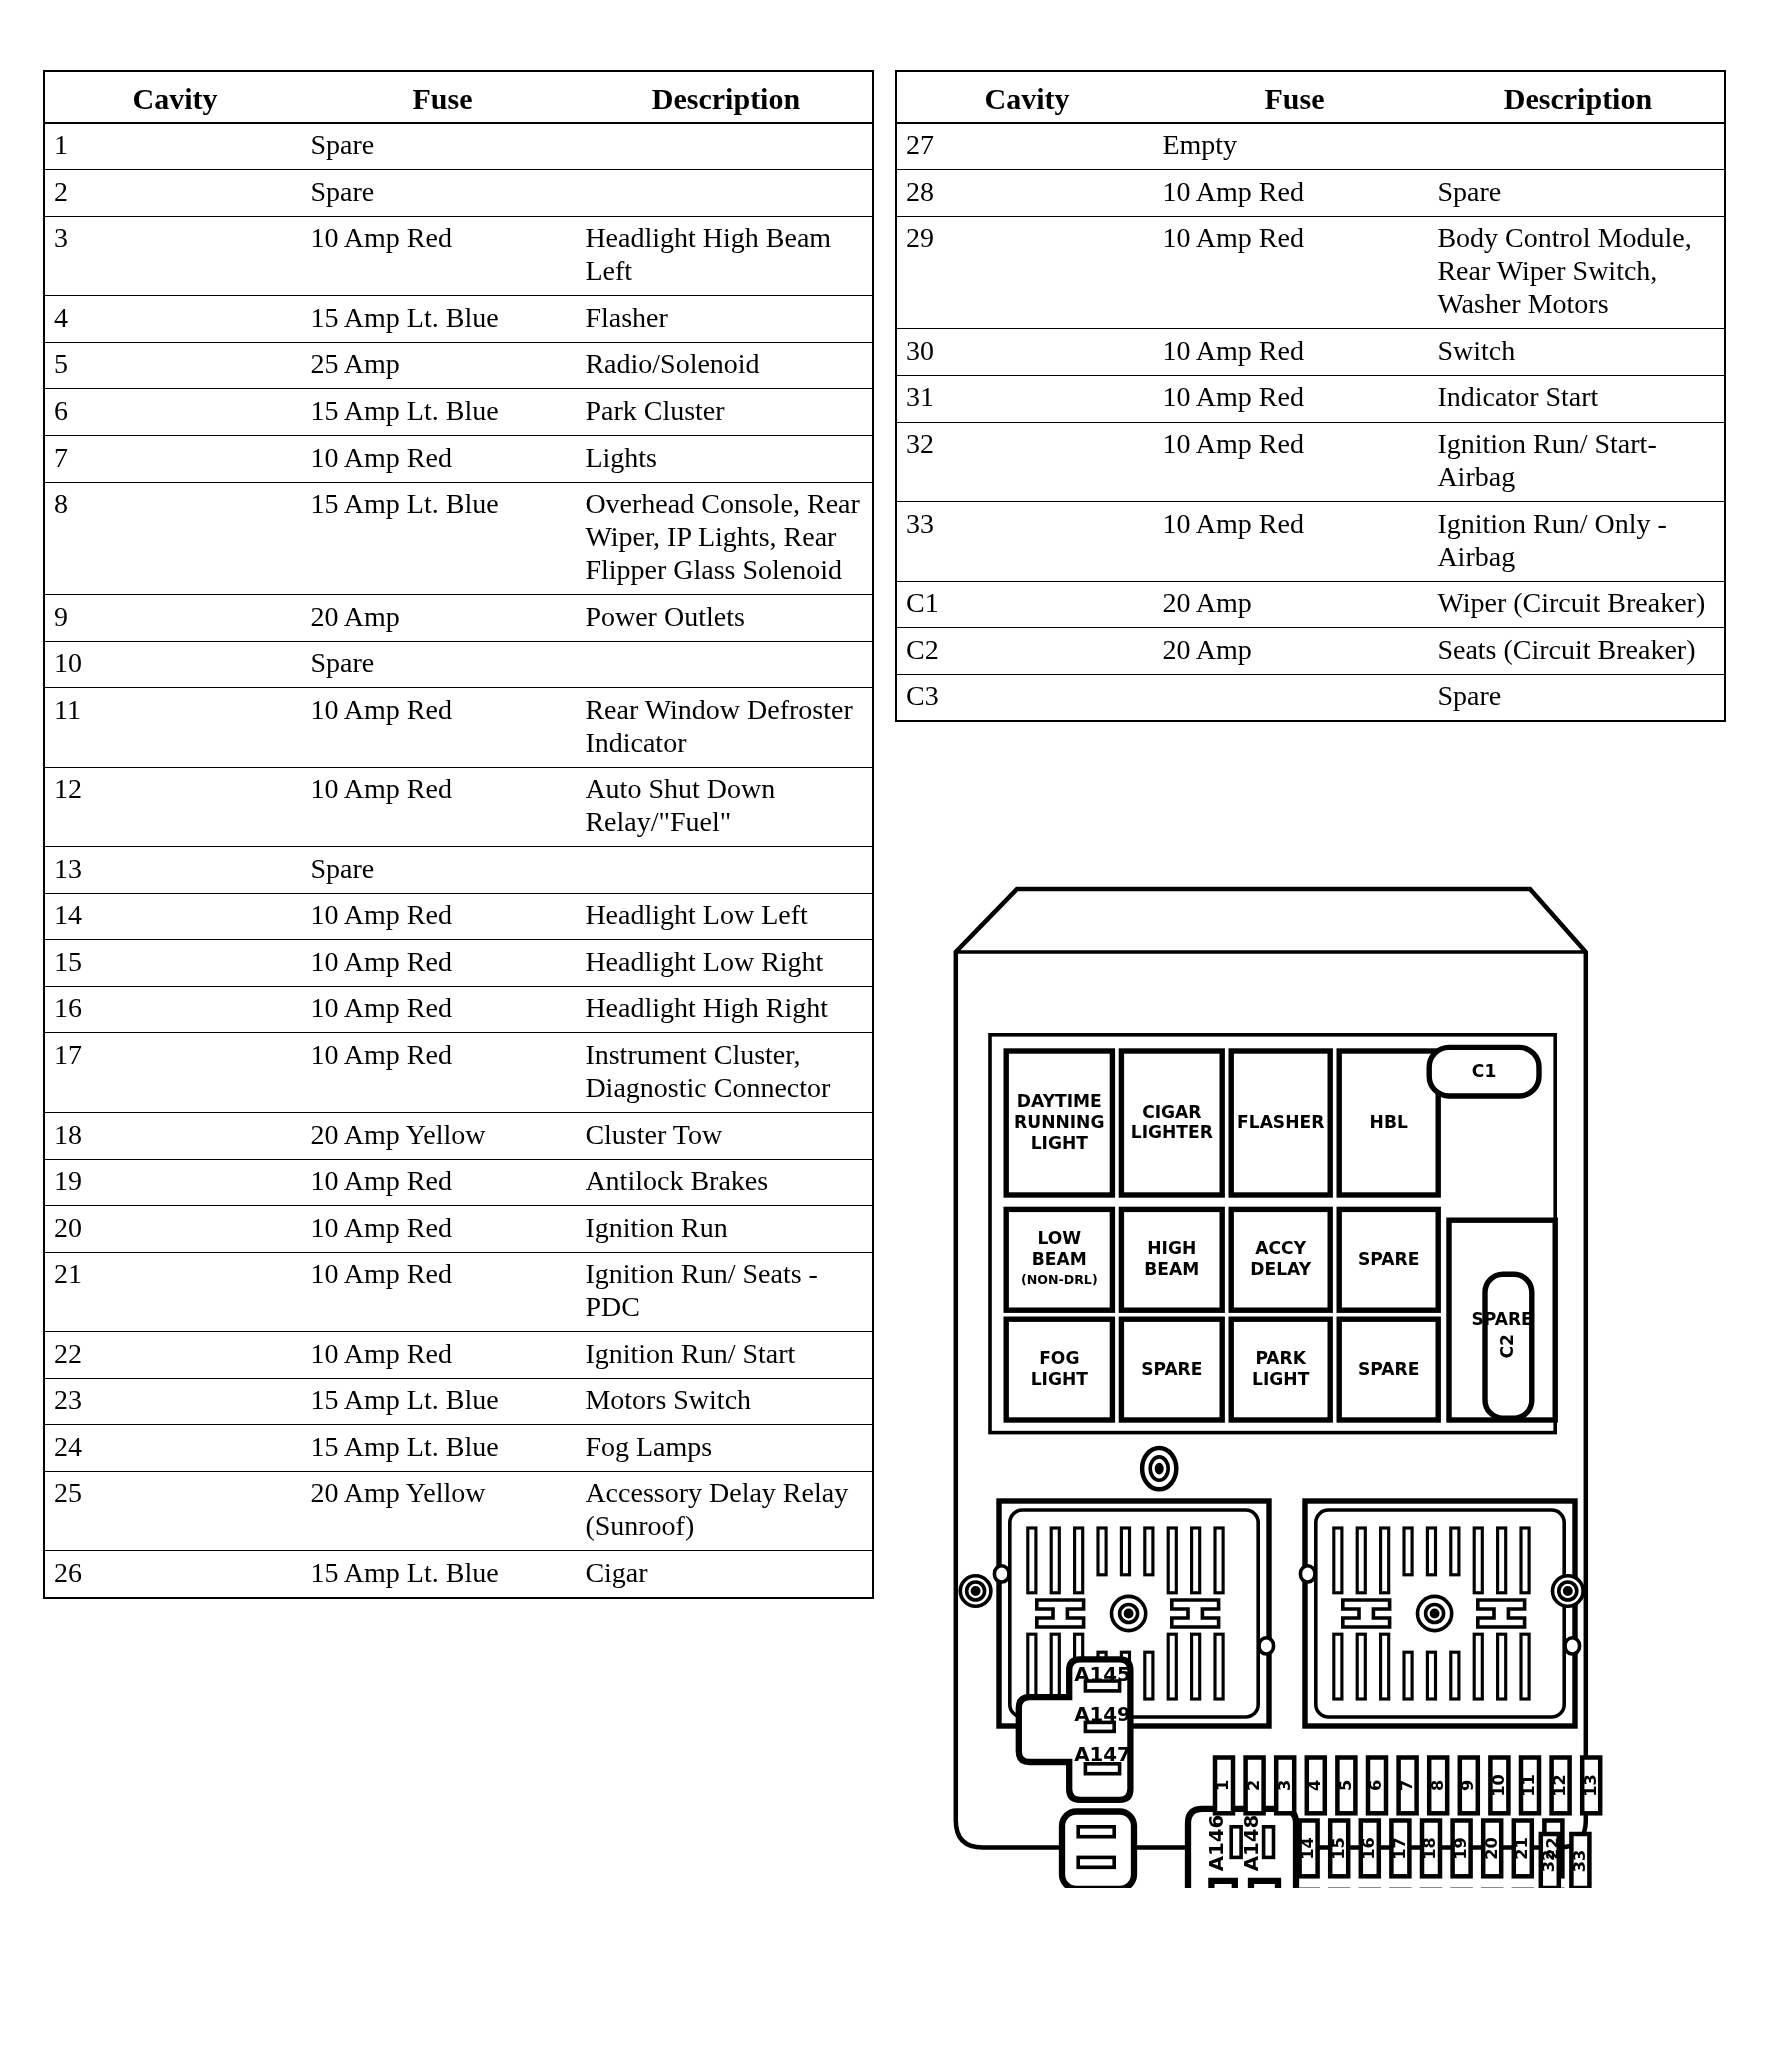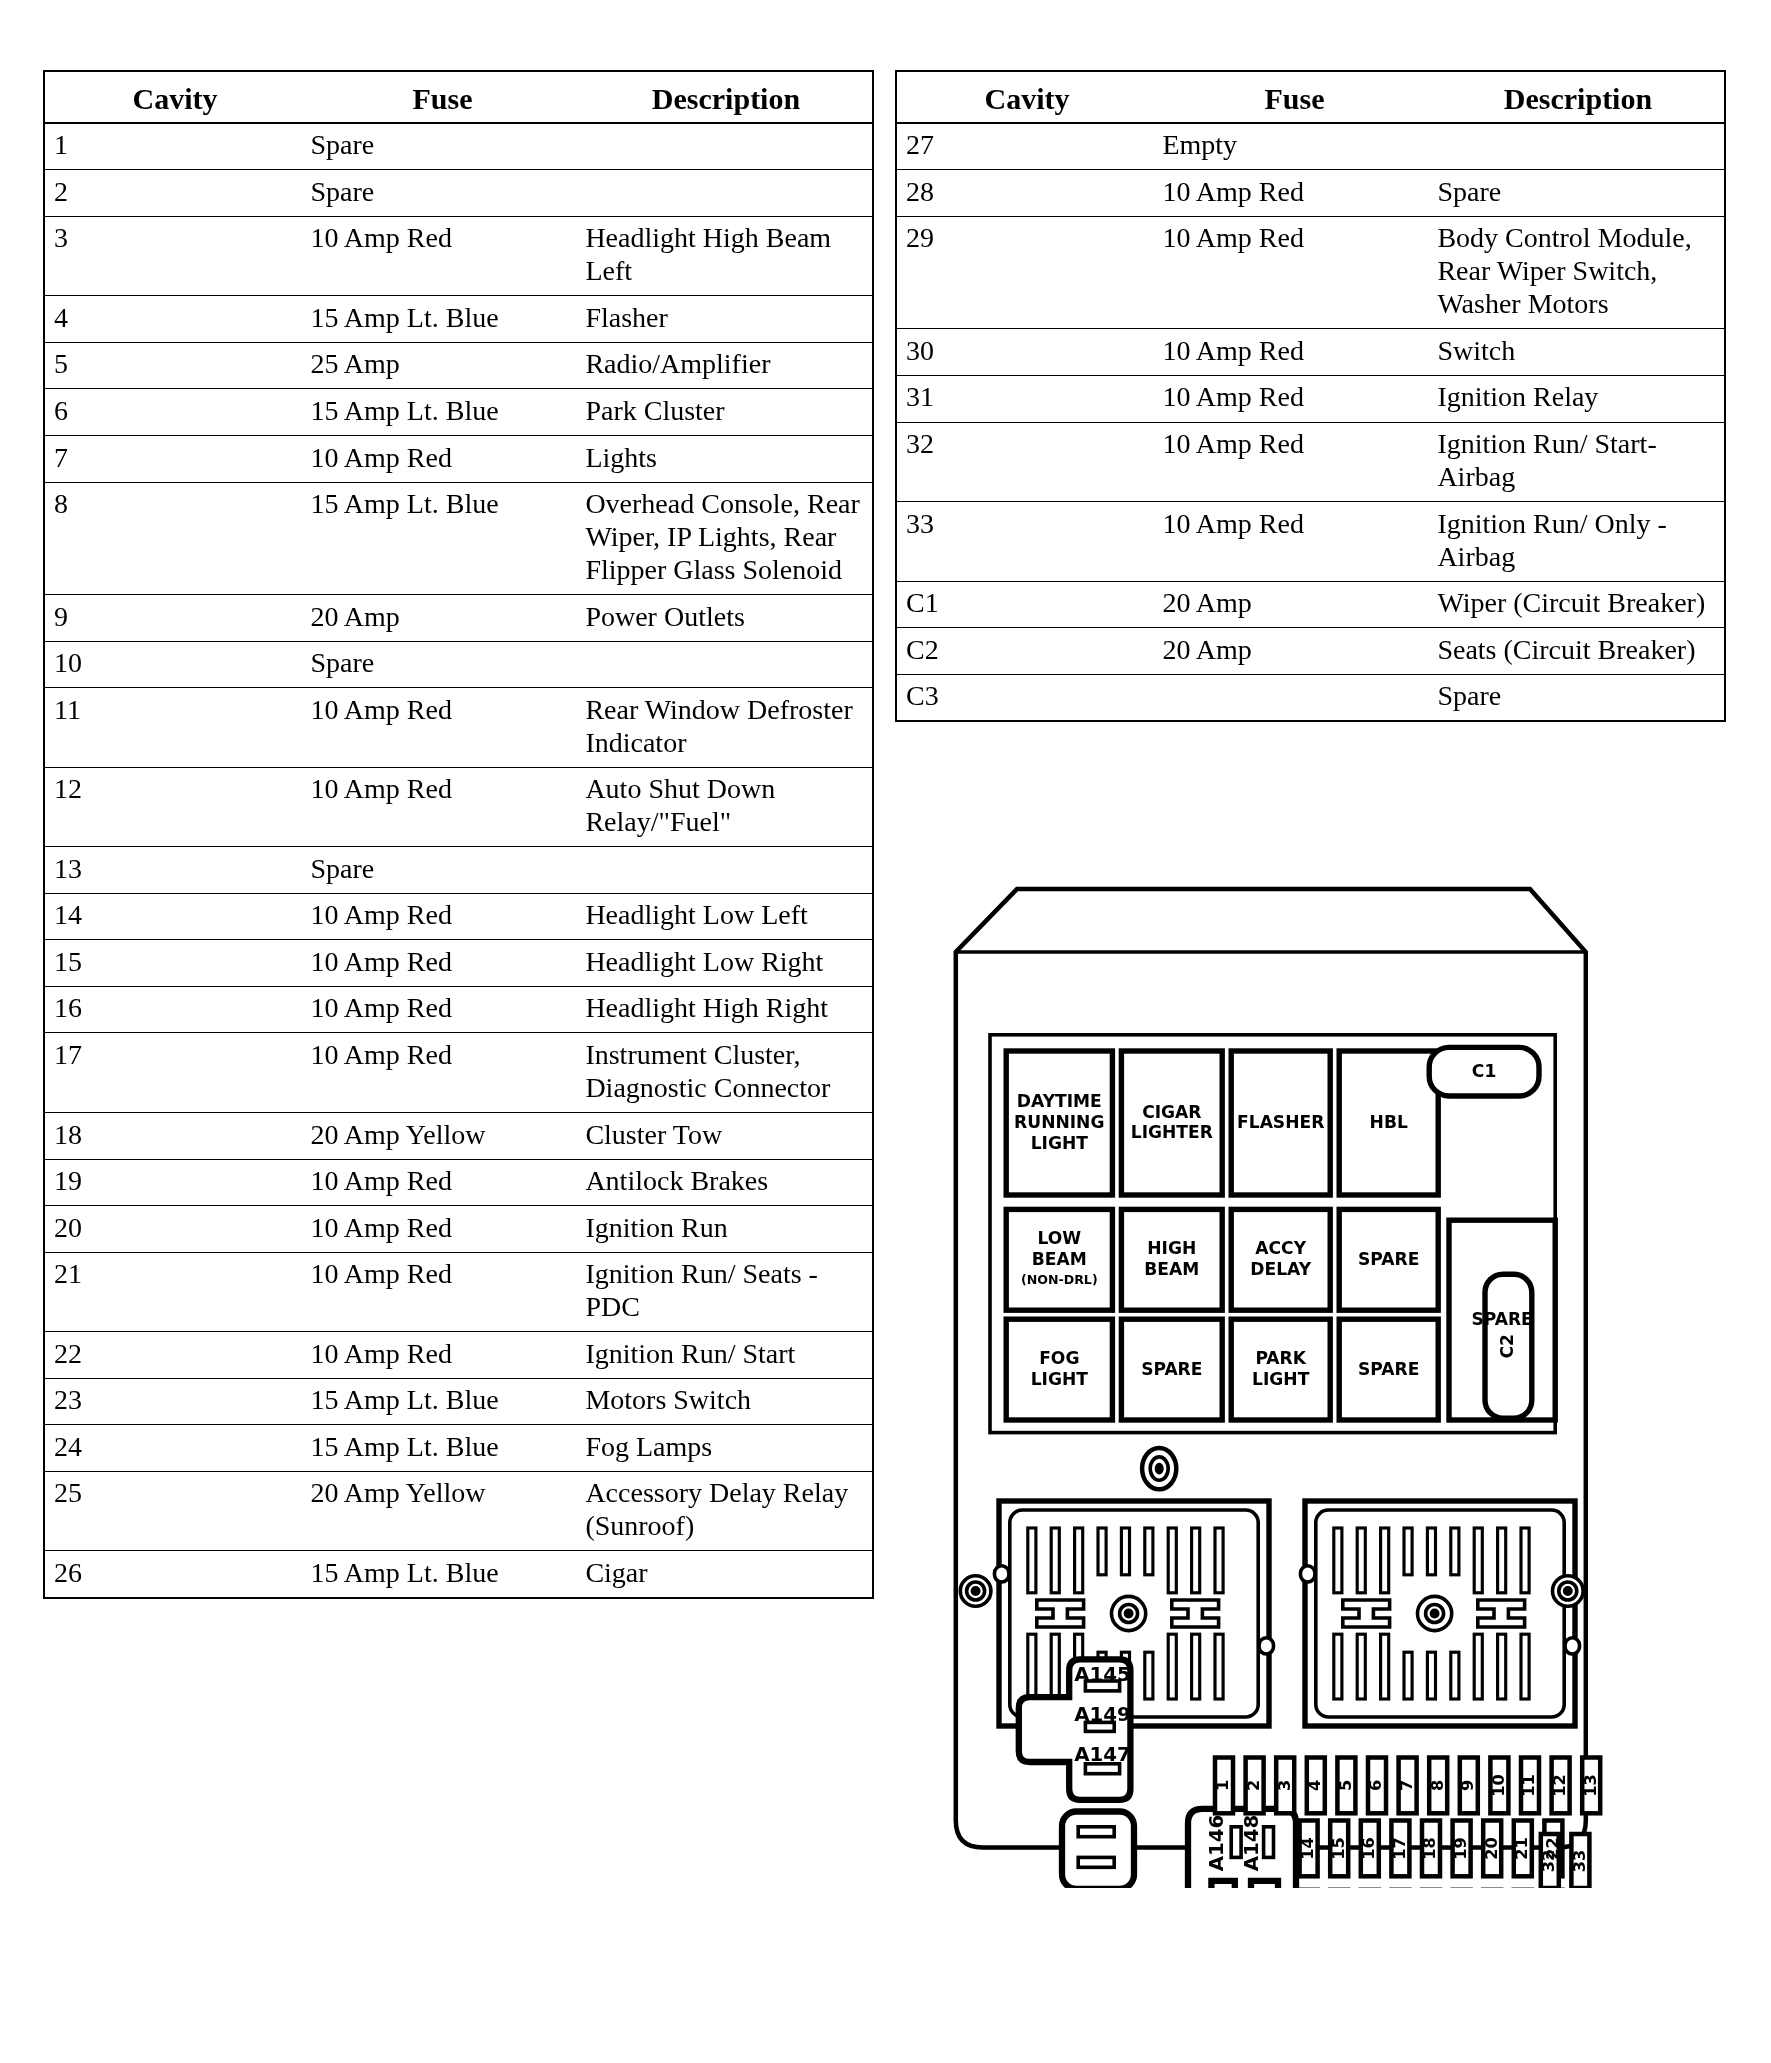--- a/index.html
+++ b/index.html
@@ -111,21 +111,21 @@
         <td class="col-desc">Headlight High Beam Left</td>
       </tr>
       <tr>
         <td class="col-cavity">4</td>
         <td class="col-fuse">15 Amp Lt. Blue</td>
         <td class="col-desc">Flasher</td>
       </tr>
       <tr>
         <td class="col-cavity">5</td>
         <td class="col-fuse">25 Amp</td>
-        <td class="col-desc">Radio/Amplifier</td>
+        <td class="col-desc">Radio/Solenoid</td>
       </tr>
       <tr>
         <td class="col-cavity">6</td>
         <td class="col-fuse">15 Amp Lt. Blue</td>
         <td class="col-desc">Park Cluster</td>
       </tr>
       <tr>
         <td class="col-cavity">7</td>
         <td class="col-fuse">10 Amp Red</td>
         <td class="col-desc">Lights</td>
@@ -258,21 +258,21 @@
         <td class="col-desc">Body Control Module, Rear Wiper Switch, Washer Motors</td>
       </tr>
       <tr>
         <td class="col-cavity">30</td>
         <td class="col-fuse">10 Amp Red</td>
         <td class="col-desc">Switch</td>
       </tr>
       <tr>
         <td class="col-cavity">31</td>
         <td class="col-fuse">10 Amp Red</td>
-        <td class="col-desc">Ignition Relay</td>
+        <td class="col-desc">Indicator Start</td>
       </tr>
       <tr>
         <td class="col-cavity">32</td>
         <td class="col-fuse">10 Amp Red</td>
         <td class="col-desc">Ignition Run/ Start- Airbag</td>
       </tr>
       <tr>
         <td class="col-cavity">33</td>
         <td class="col-fuse">10 Amp Red</td>
         <td class="col-desc">Ignition Run/ Only - Airbag</td>

